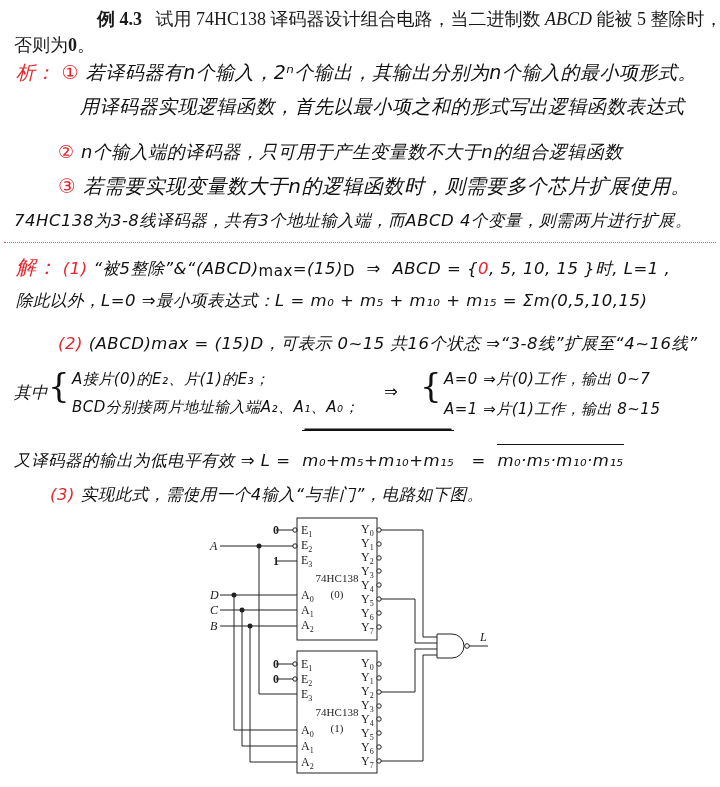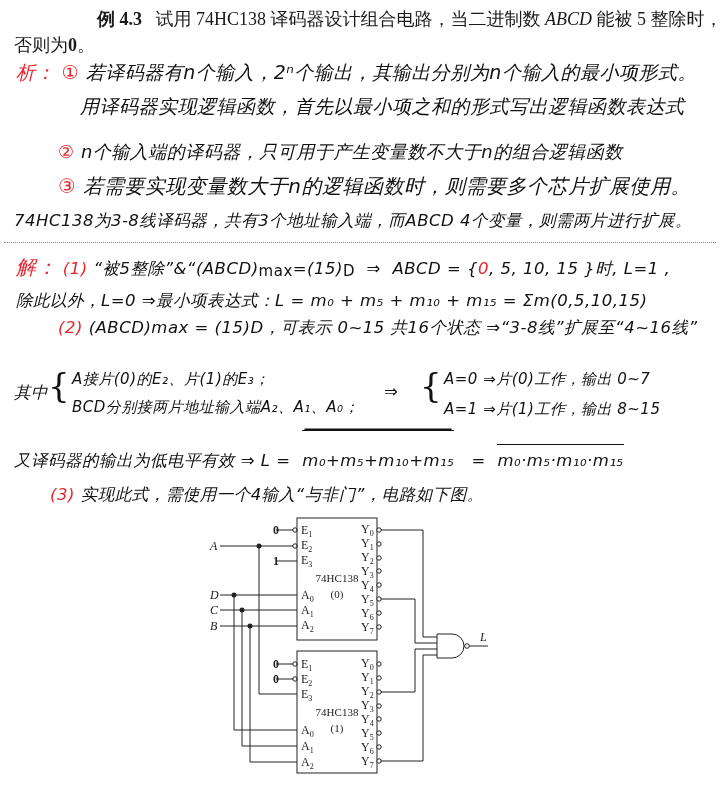--- a/index.html
+++ b/index.html
@@ -61,21 +61,21 @@
   <span class="red" style="font-size:20px;">解：</span>
   <span class="red">(1)</span>
   <span>“被5整除”&amp;“(ABCD)</span><span class="sm">max</span><span>=(15)</span><span class="sm">D</span>
   &nbsp;<span>⇒</span>&nbsp;
   <span>ABCD = {</span><span class="red">0</span><span>, 5, 10, 15 }时, L=1 ,</span>
 </div>
 <div class="abs hand h4" style="left:16px; top:290px;">
   <span>除此以外，L=0  ⇒最小项表达式：L = m₀ + m₅ + m₁₀ + m₁₅ = Σm(0,5,10,15)</span>
 </div>
 
-<div class="abs hand h4" style="left:58px; top:317px;">
+<div class="abs hand h4" style="left:58px; top:333px;">
   <span class="red">(2)</span>
   <span>(ABCD)max = (15)D，可表示 0~15 共16个状态 ⇒“3-8线”扩展至“4~16线”</span>
 </div>
 <div class="abs hand h4" style="left:14px; top:382px;">其中</div>
 <div class="abs brace" style="left:48px; top:368px;">{</div>
 <div class="abs hand" style="left:72px; top:370px; font-size:15px;">A接片(0)的E₂、片(1)的E₃；</div>
 <div class="abs hand" style="left:72px; top:398px; font-size:15px;">BCD分别接两片地址输入端A₂、A₁、A₀；</div>
 <div class="abs hand h4" style="left:384px; top:382px;">⇒</div>
 <div class="abs brace" style="left:420px; top:368px;">{</div>
 <div class="abs hand" style="left:444px; top:370px; font-size:15px;">A=0 ⇒片(0)工作，输出 0~7</div>

